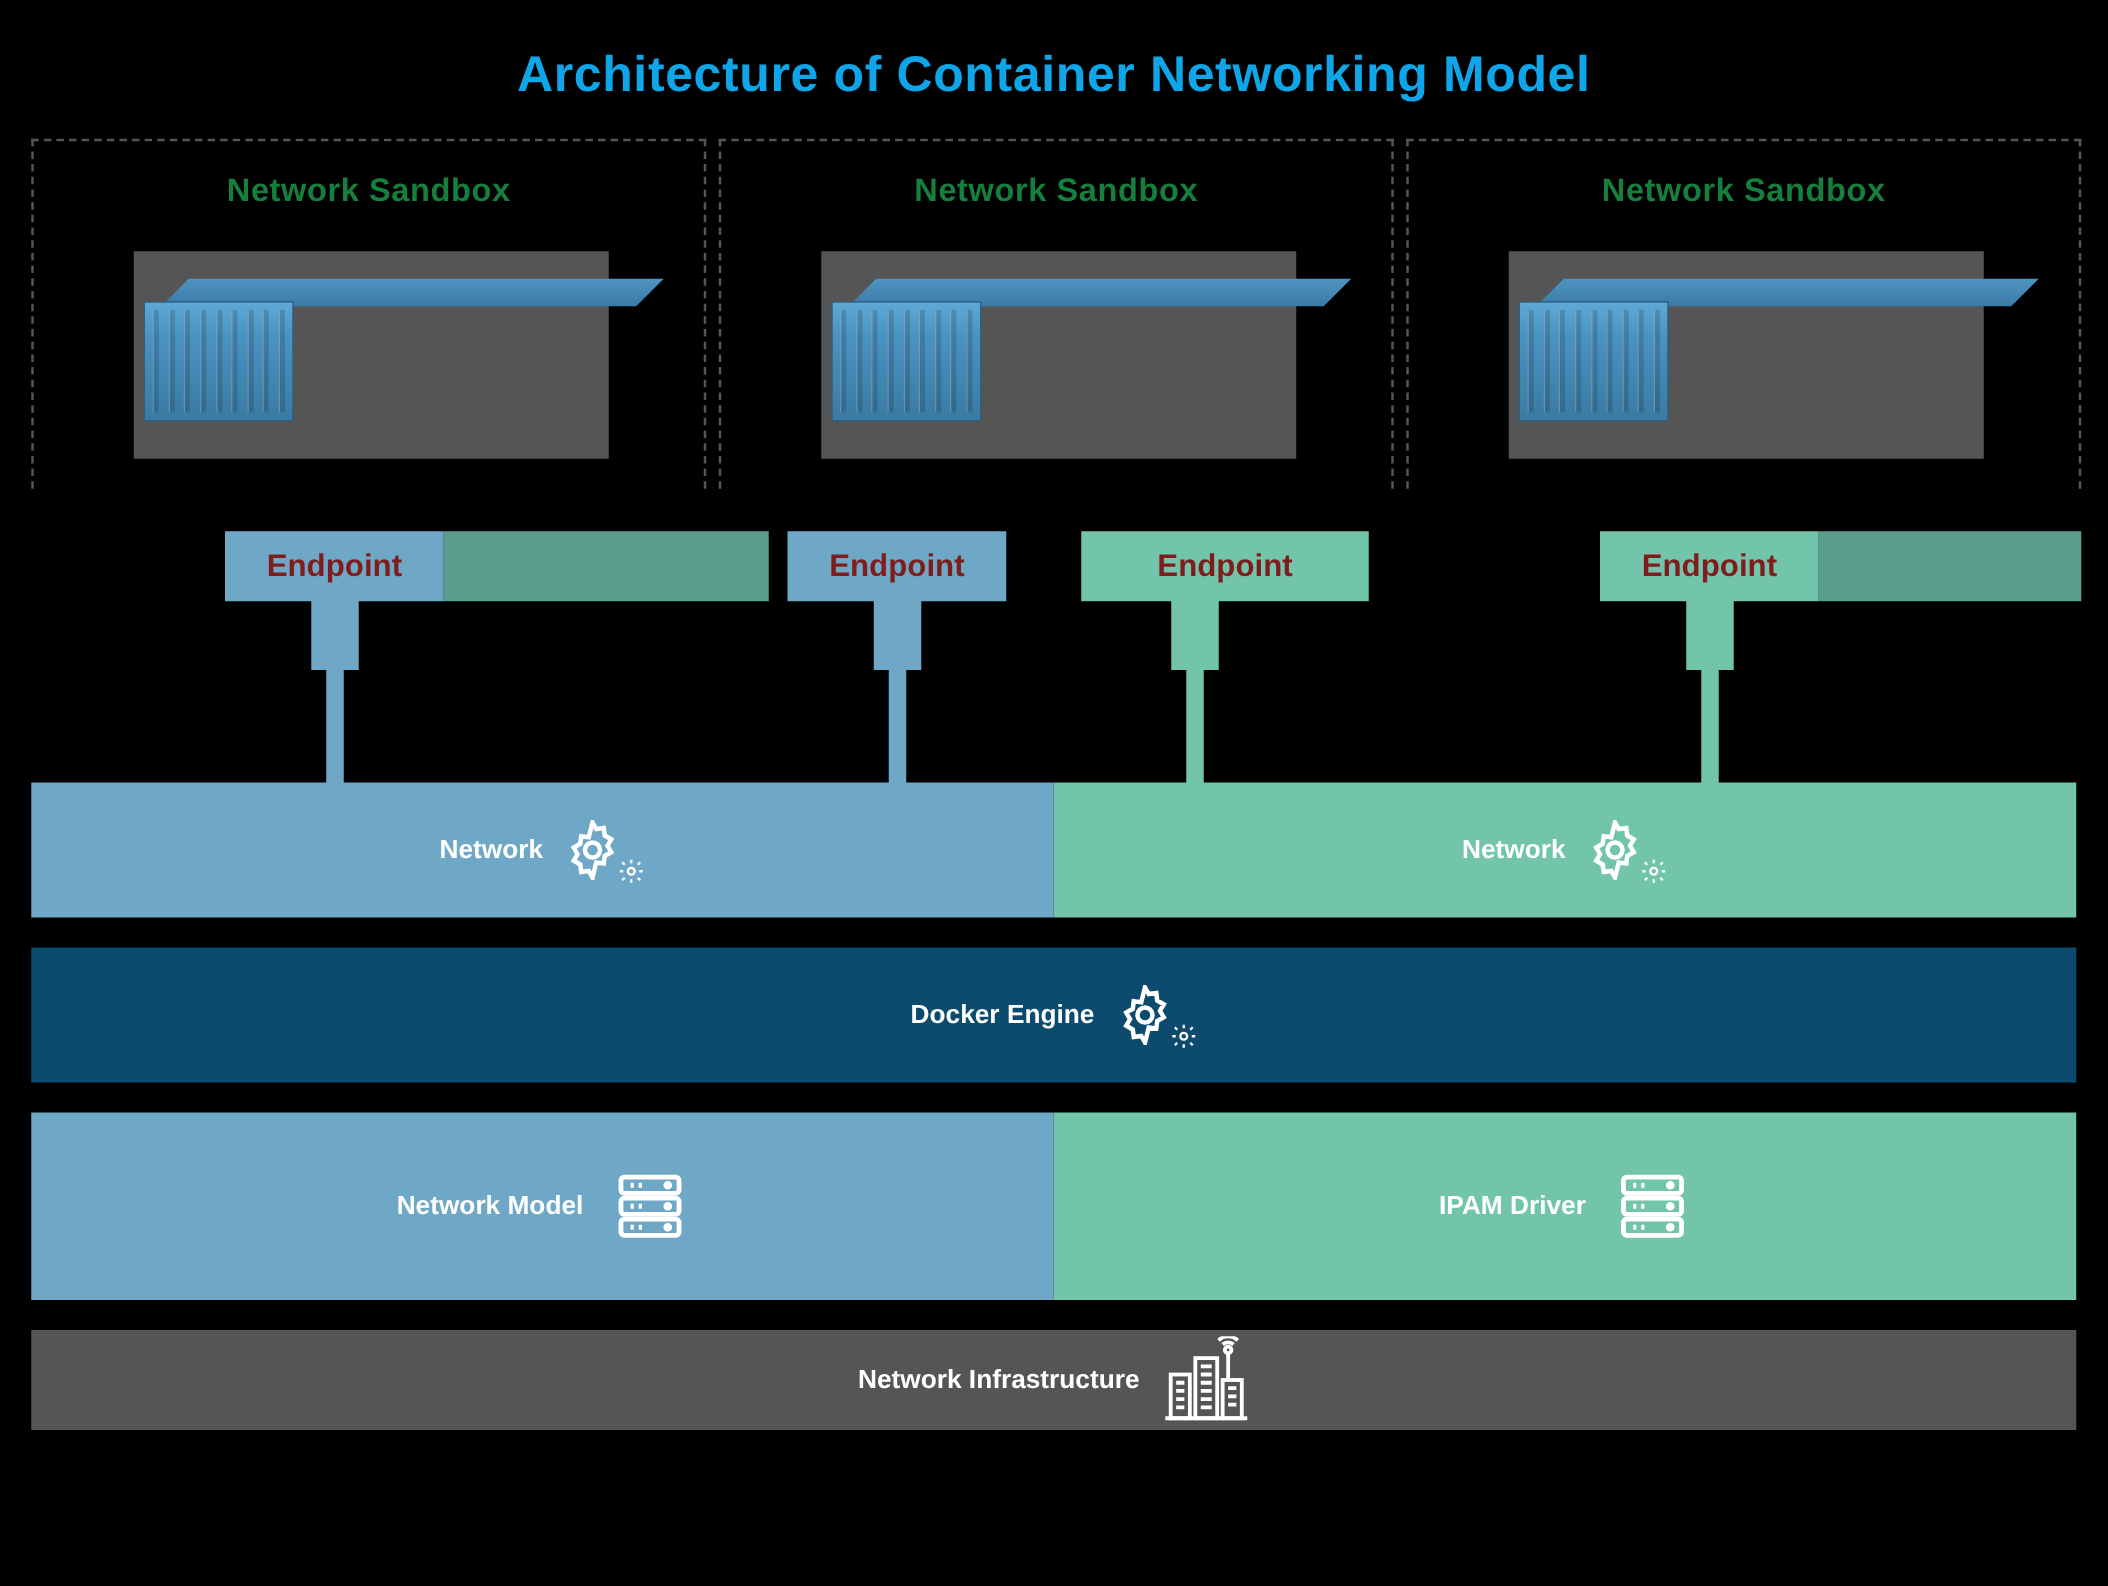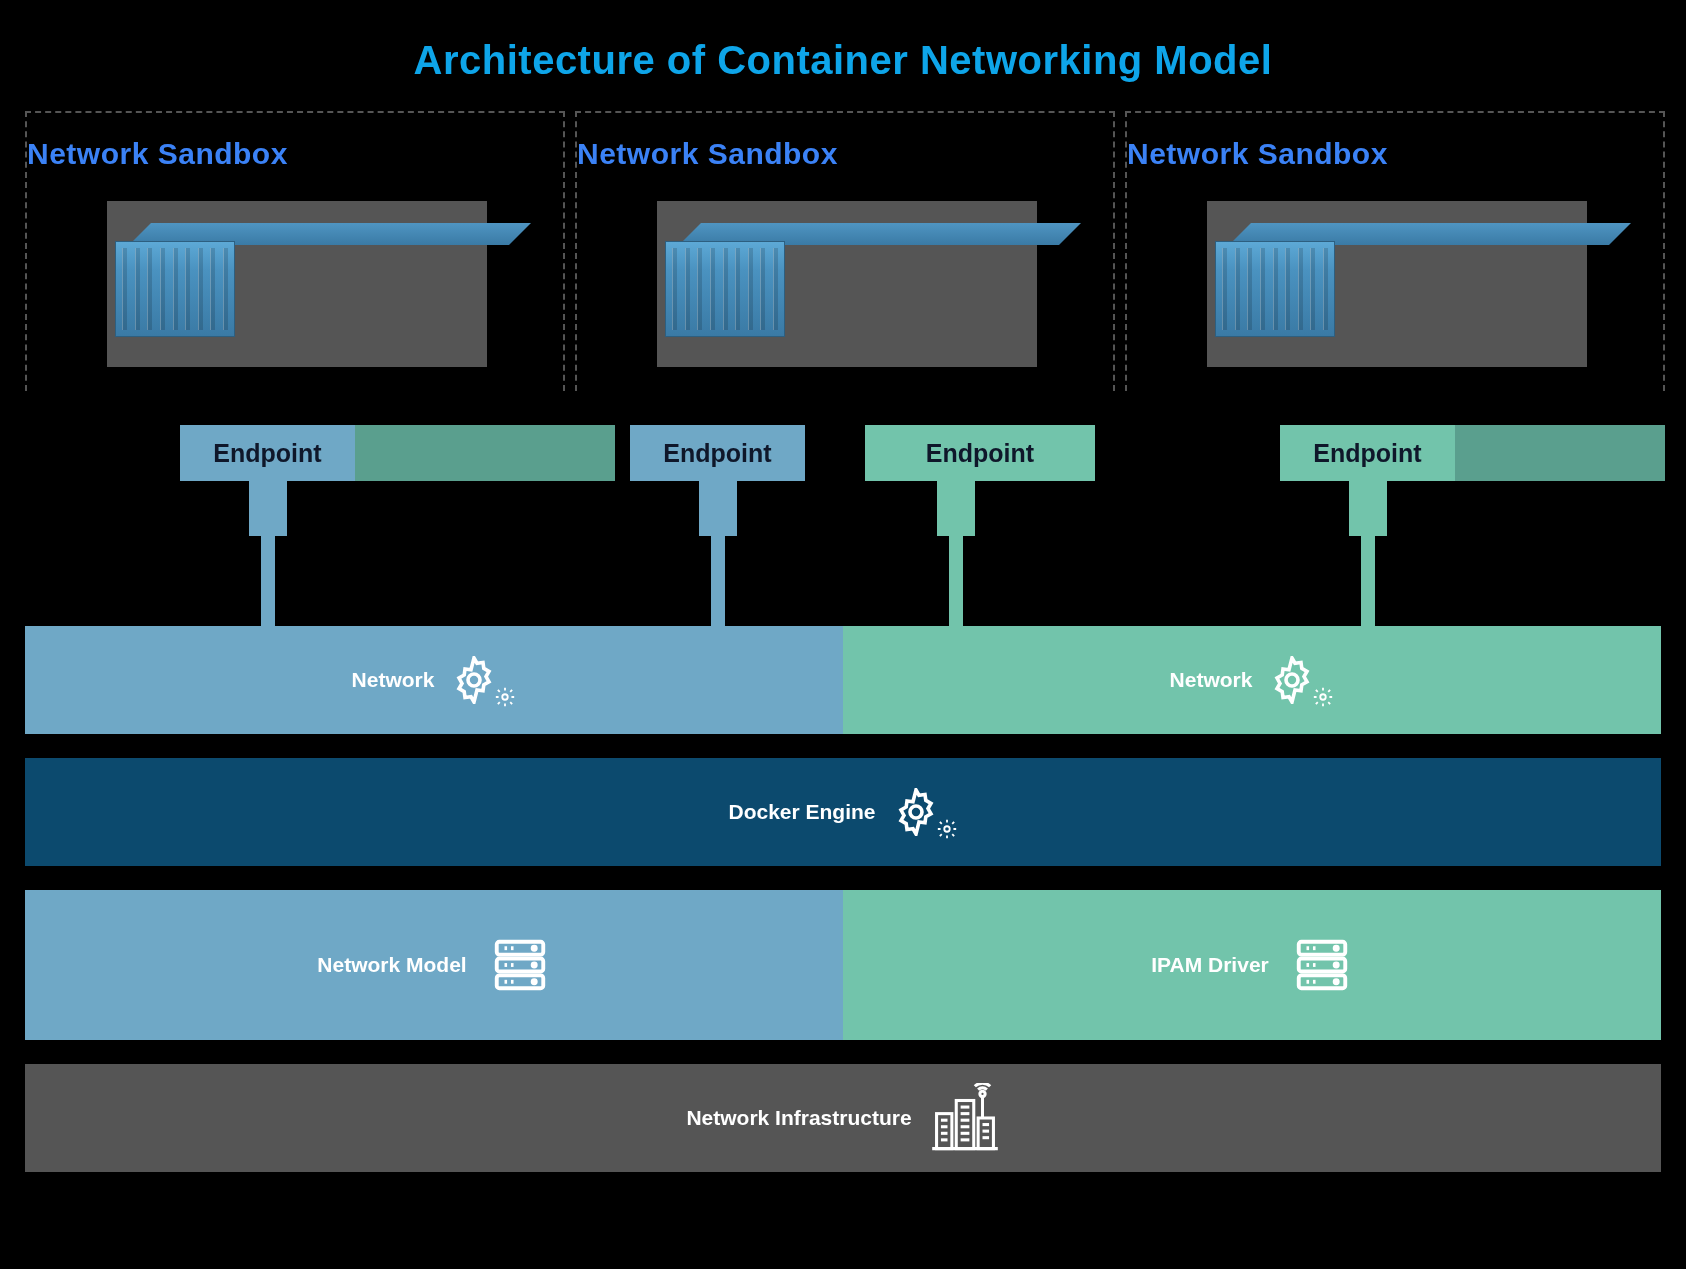--- a/index.html
+++ b/index.html
@@ -28,22 +28,23 @@
   position: absolute;
   width: 540px;
   height: 280px;
   border: 2px dashed #555;
   border-bottom: none;
 }
 .sandbox-0 { left: 0; }
 .sandbox-1 { left: 550px; }
 .sandbox-2 { left: 1100px; }
 .sandbox-label {
-  color: #3b82f6;
-  font-size: 30px;
+  text-align: center;
+  color: #15803d;
+  font-size: 26px;
   font-weight: 700;
   margin-top: 24px;
   letter-spacing: 0.5px;
 }
 .container-box {
   position: absolute;
   left: 80px;
   top: 88px;
   width: 380px;
   height: 166px;
@@ -87,21 +88,21 @@
 .endpoints-row {
   position: absolute;
   top: 425px;
   left: 25px;
   right: 25px;
   height: 56px;
 }
 .endpoint {
   position: absolute;
   height: 56px;
-  color: #0f172a;
+  color: #7f1d1d;
   font-size: 25px;
   font-weight: 600;
   display: flex;
   align-items: center;
   justify-content: center;
 }
 .endpoint-connector {
   position: absolute;
   top: 55px;
   width: 38px;
@@ -167,21 +168,21 @@
   display: flex;
   align-items: center;
   justify-content: center;
   gap: 22px;
 }
 .infra-row {
   position: absolute;
   top: 1064px;
   left: 25px;
   right: 25px;
-  height: 108px;
+  height: 80px;
   background: #555;
   display: flex;
   align-items: center;
   justify-content: center;
   gap: 18px;
 }
 .gear-icon {
   display: inline-flex;
   align-items: flex-end;
 }

